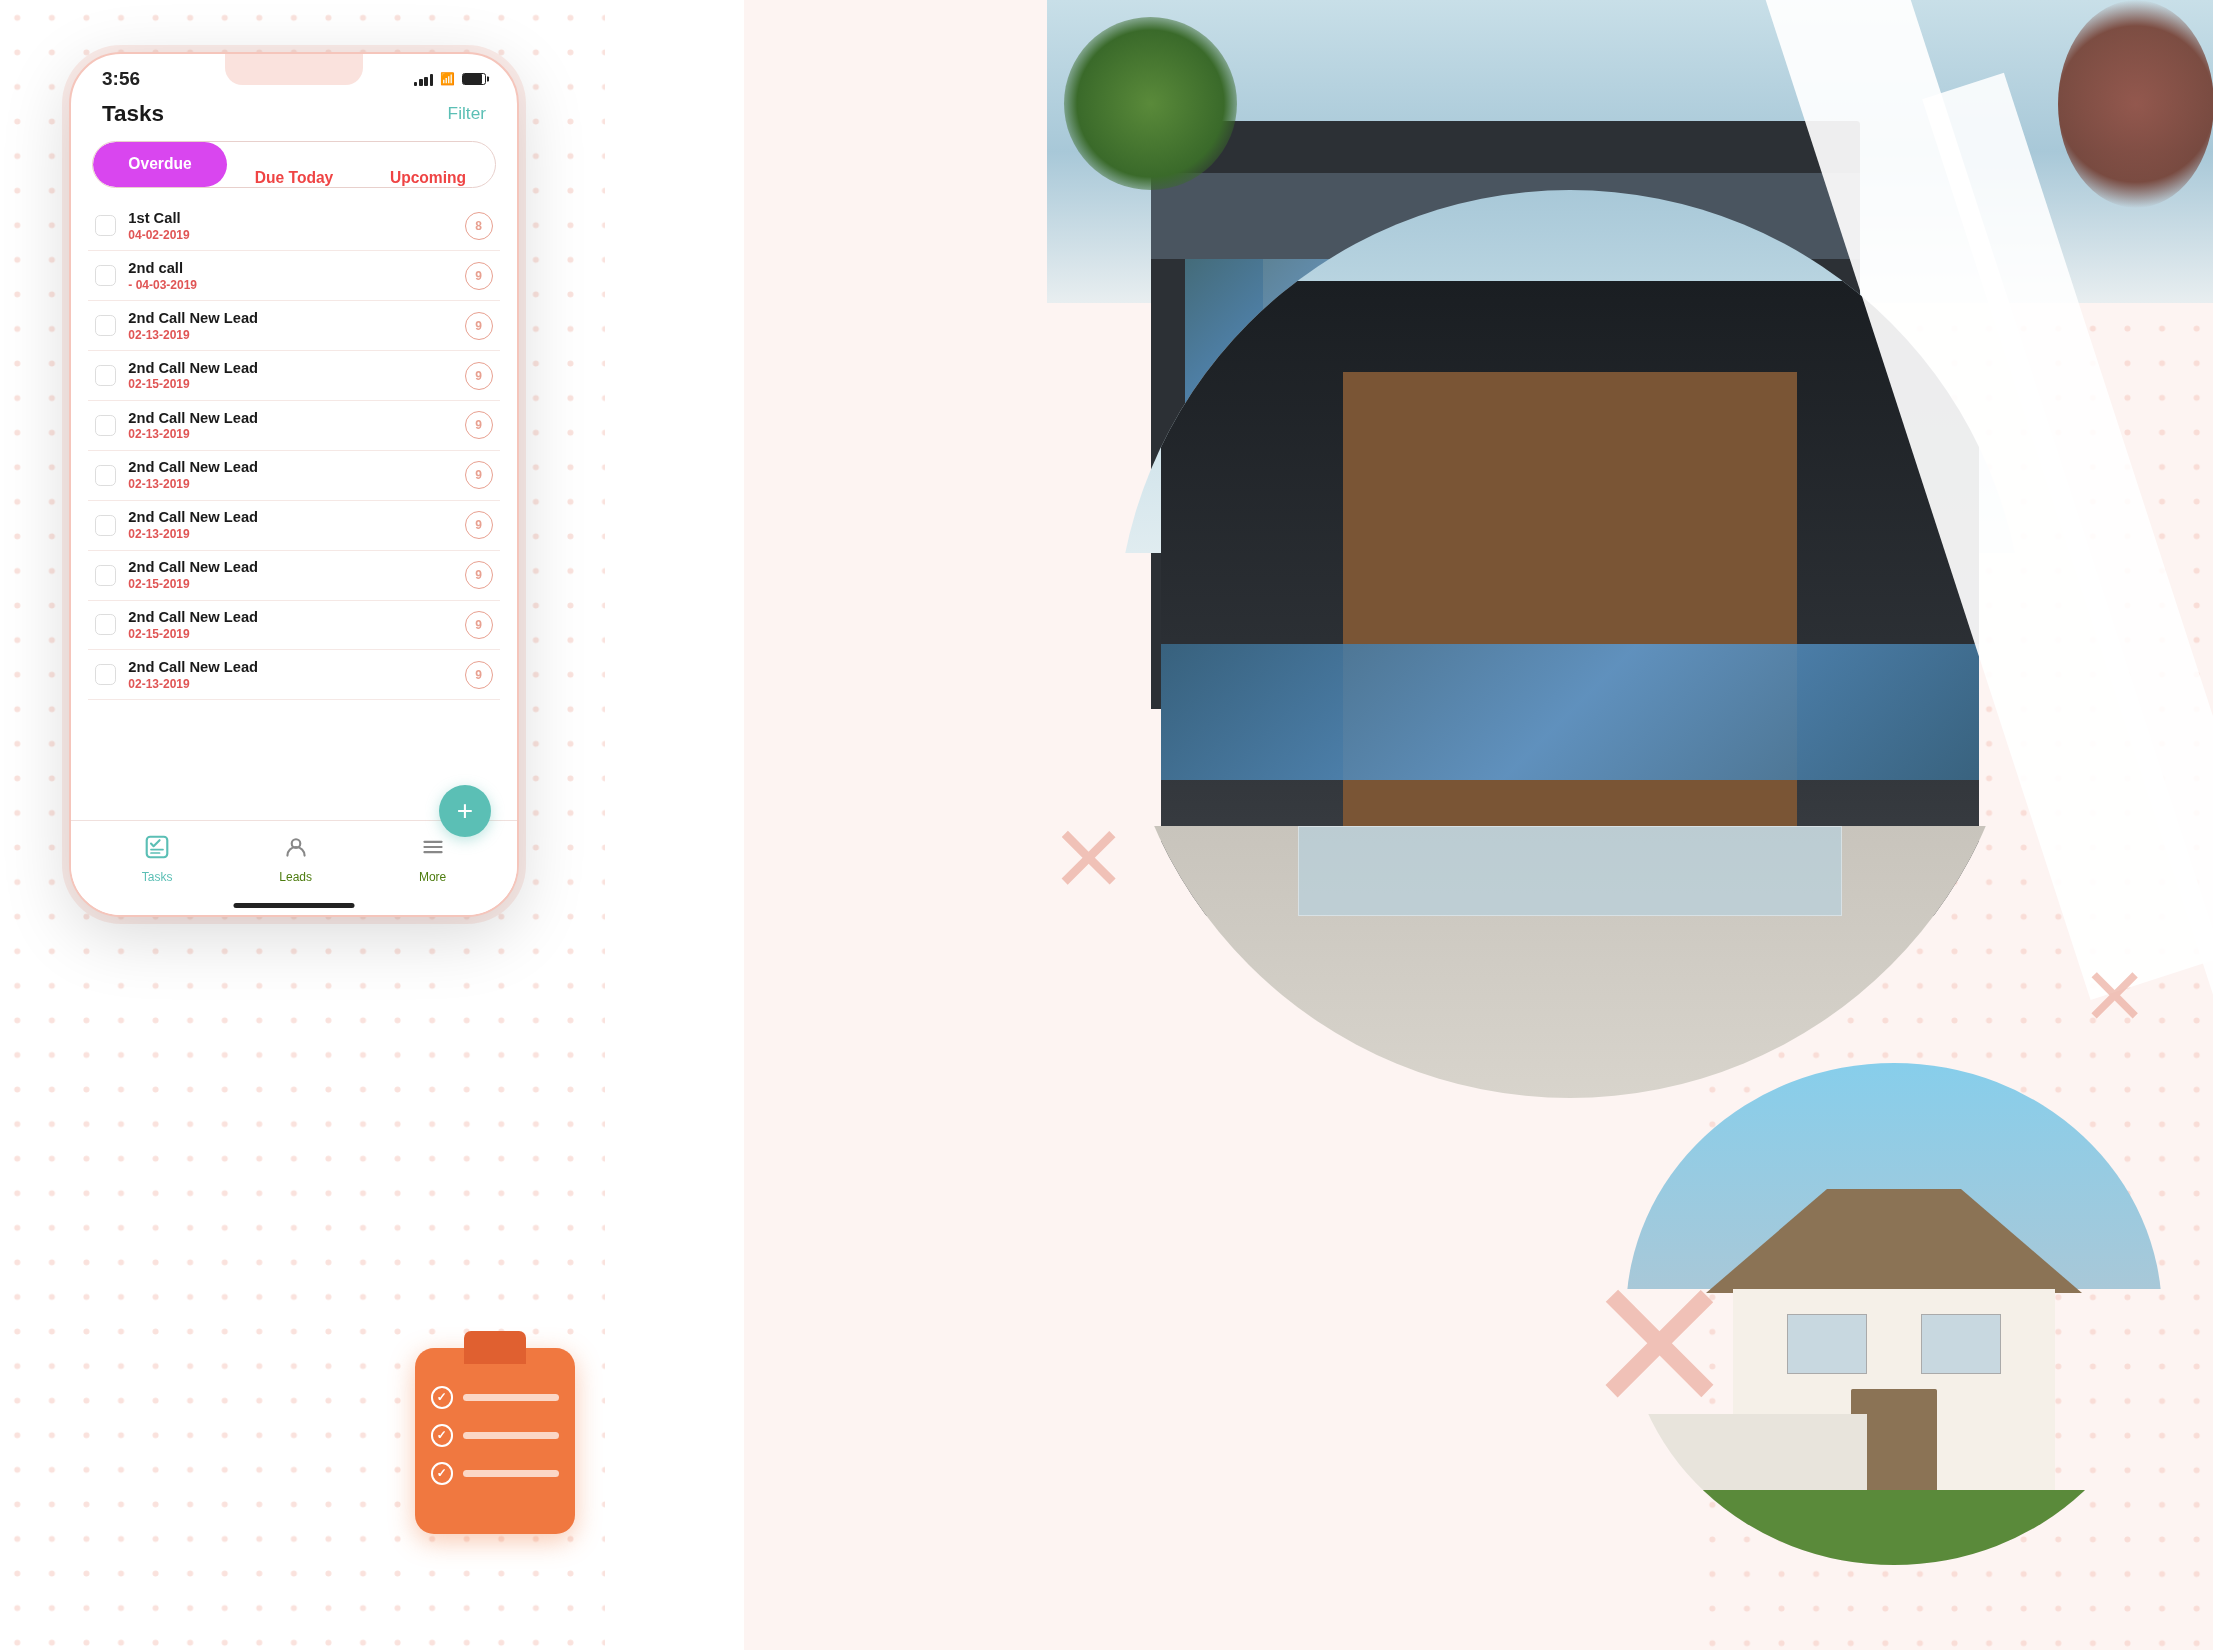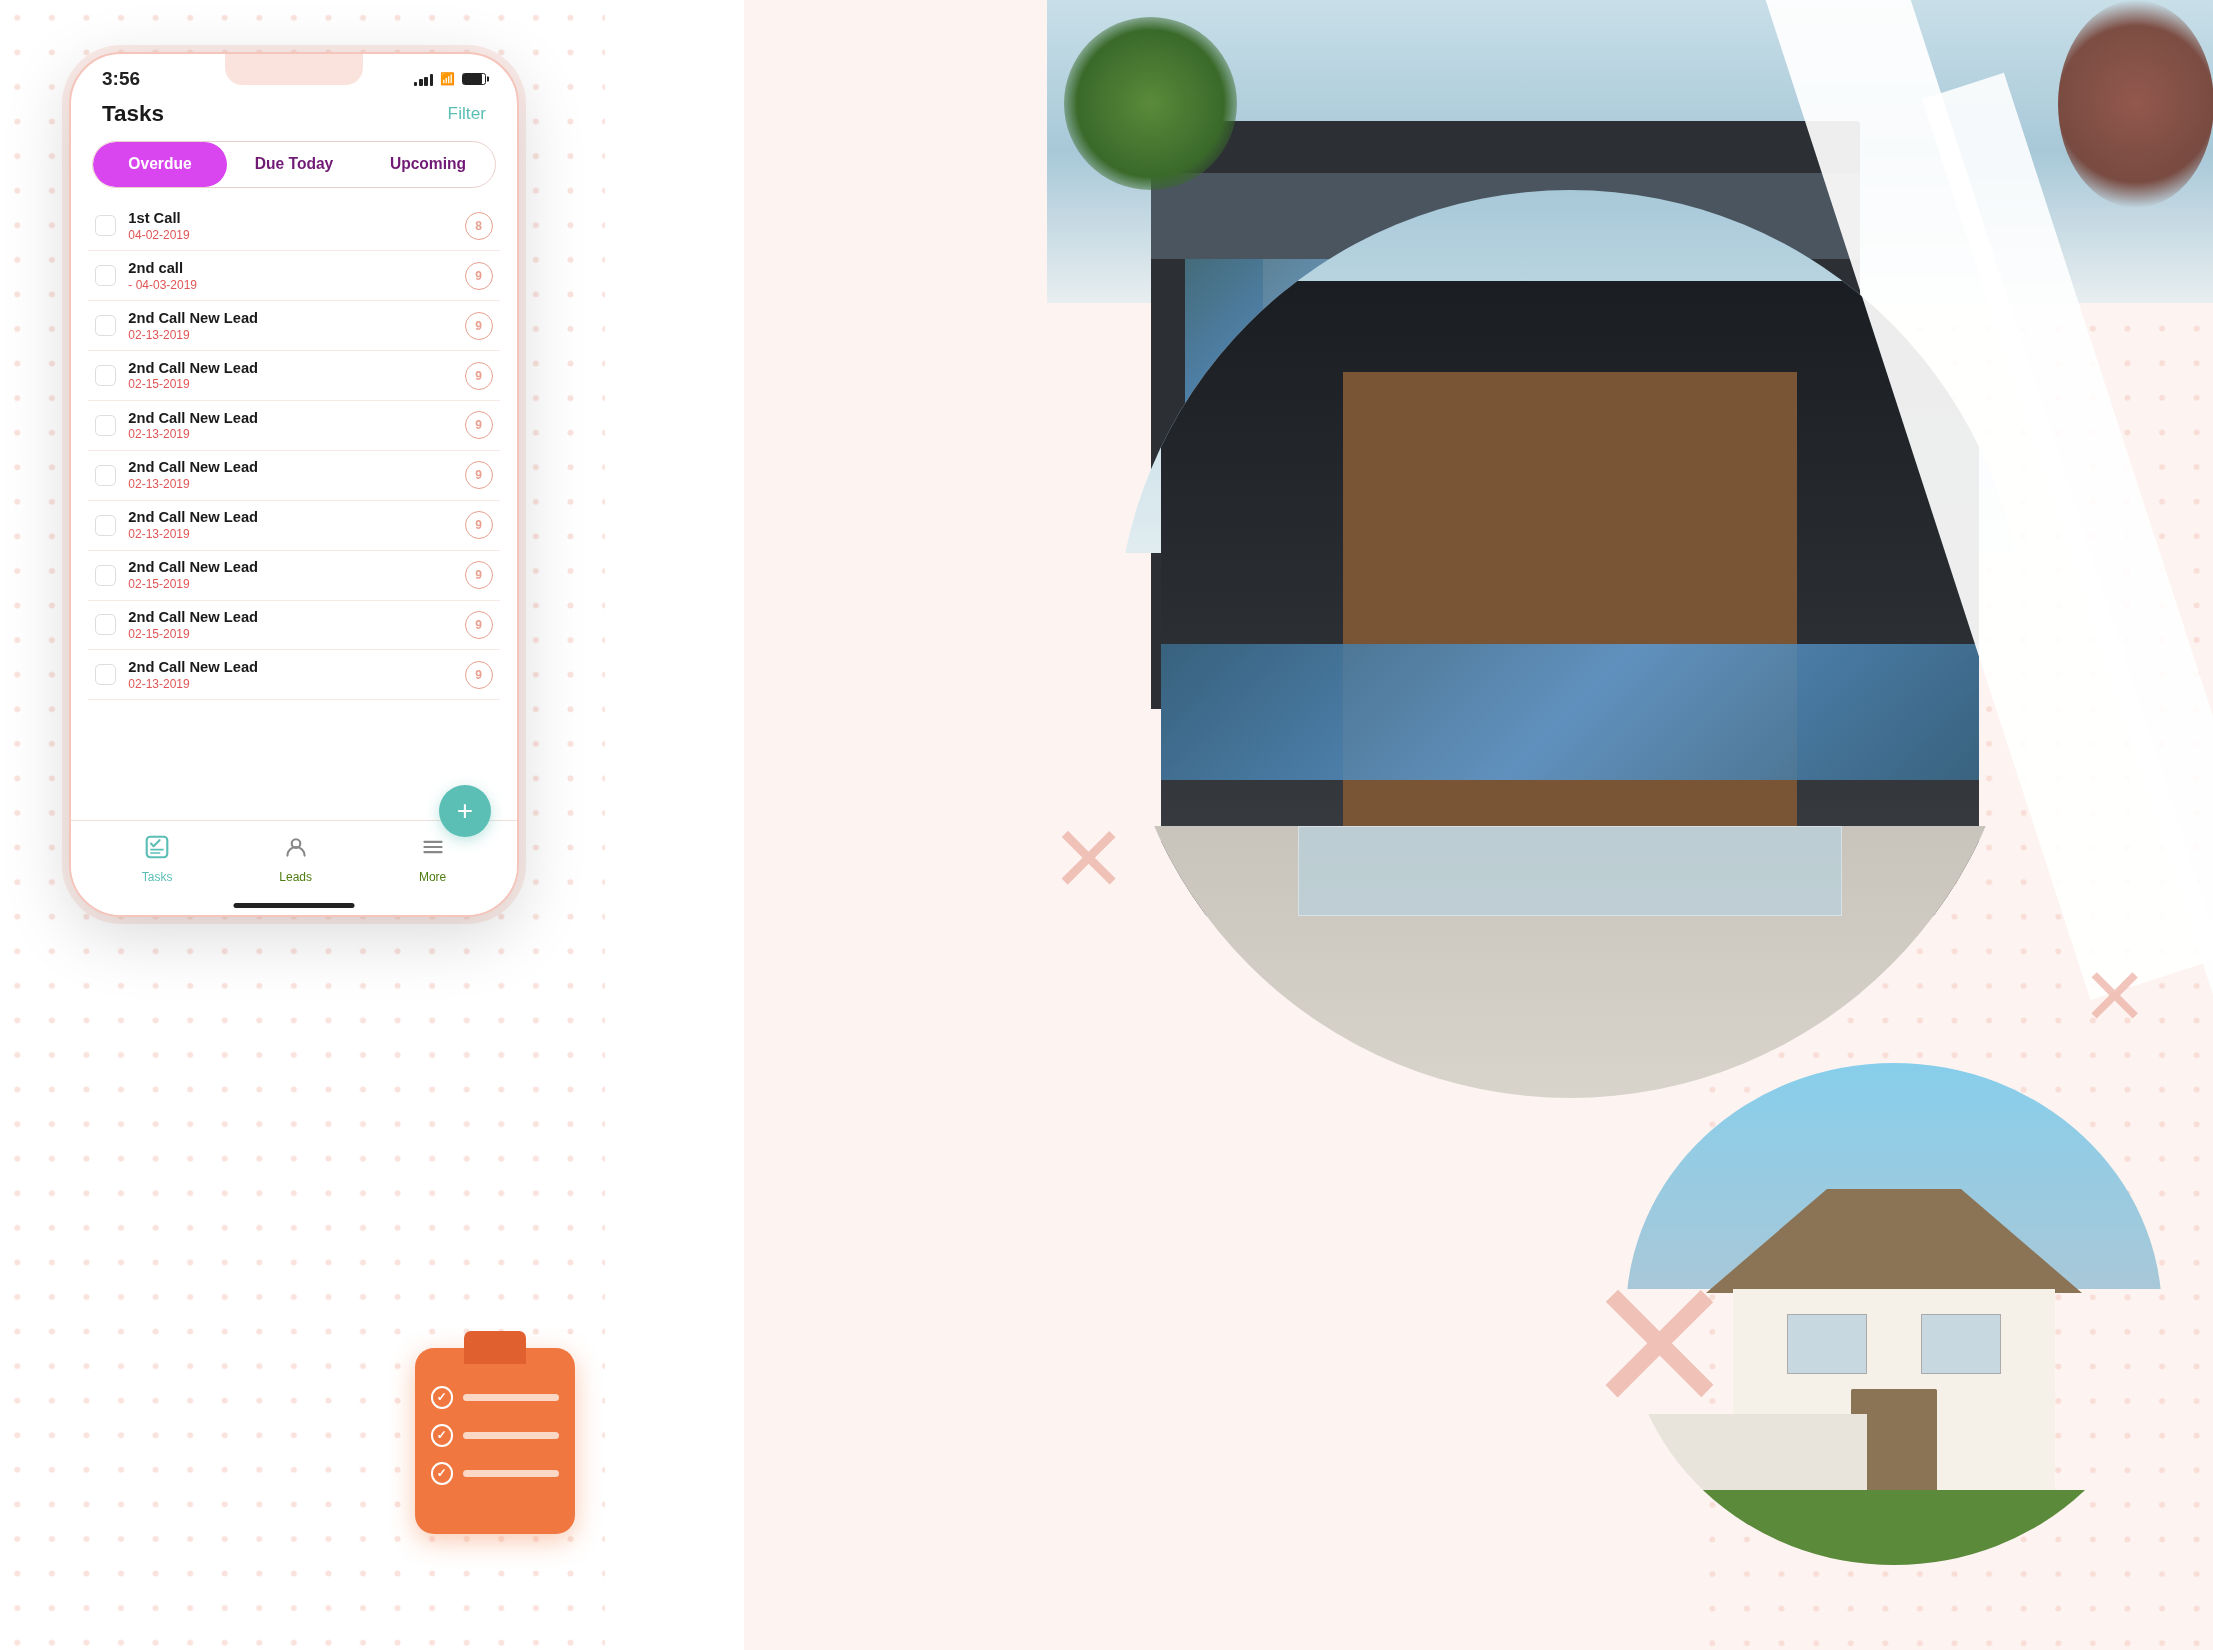--- a/index.html
+++ b/index.html
@@ -144,22 +144,23 @@
       border-radius: 43px;
       transition: all 0.2s;
     }
 
     .tab-item.active {
       background: #d946ef;
       color: #fff;
     }
 
     .tab-item.inactive {
-      color: #701a75;
+      color: #ef4444;
       background: transparent;
+      align-items: flex-end;
     }
 
     
     .task-list {
       flex: 1;
       overflow: hidden;
       padding: 0 17.3px;
     }
 
     .task-item {
@@ -186,20 +187,21 @@
     .task-name {
       font-size: 14.7px;
       font-weight: 700;
       color: #1a1a1a;
     }
 
     .task-date {
       font-size: 12px;
       color: #e05555;
       margin-top: 1.7px;
+      font-weight: bold;
     }
 
     .task-badge {
       width: 28px;
       height: 28px;
       border: 1.7px solid #e8a090;
       border-radius: 50%;
       display: flex;
       align-items: center;
       justify-content: center;

